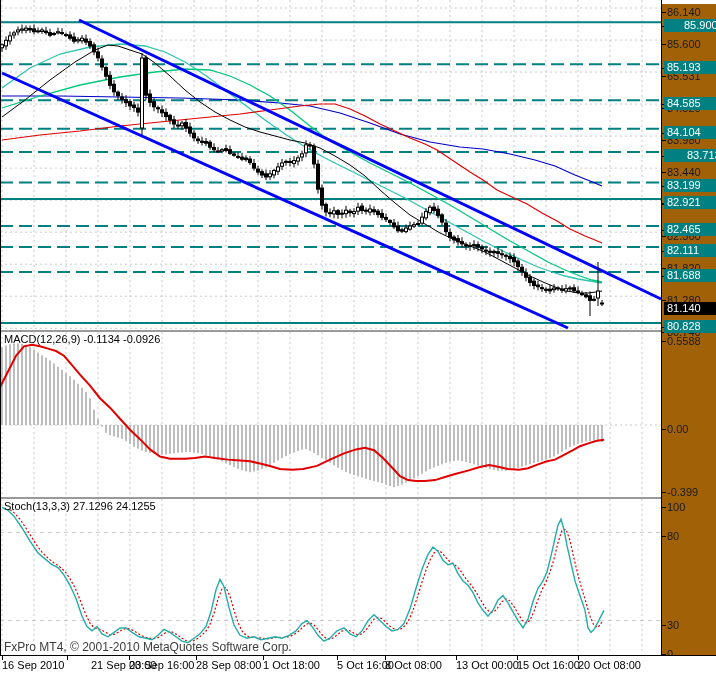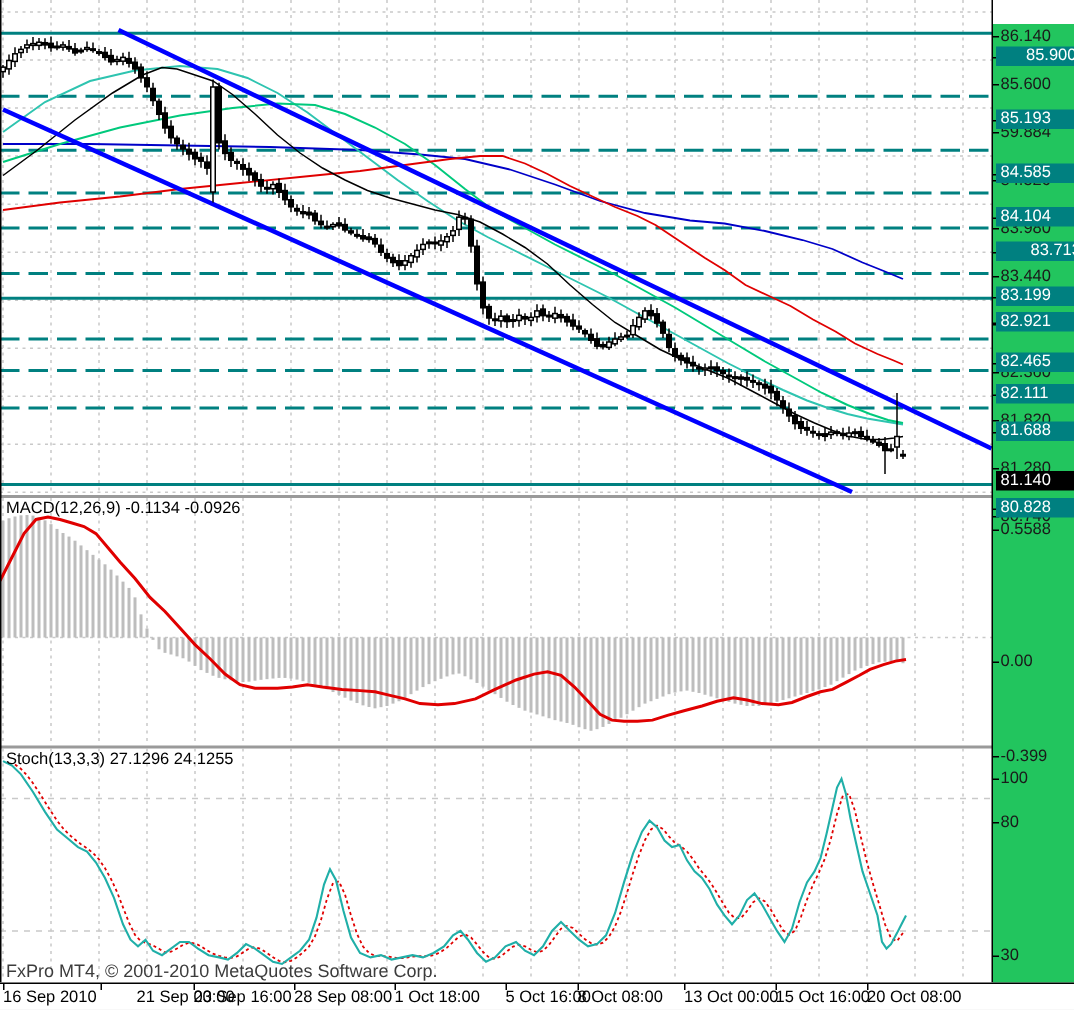--- a/index.html
+++ b/index.html
@@ -1,21 +1,21 @@
 <!DOCTYPE html>
 <html><head>
 <meta charset="utf-8">
 <style>
   html,body{margin:0;padding:0;background:#f0f0f0;}
   #chart{position:relative;width:716px;height:673px;background:#ffffff;overflow:hidden;
          font-family:"Liberation Sans","DejaVu Sans",sans-serif;}
   .title{position:absolute;left:4px;top:2px;font-size:12px;color:#000;white-space:pre;z-index:30;}
   .subtitle{position:absolute;left:4px;font-size:11px;color:#000;white-space:pre;z-index:30;}
   .watermark{position:absolute;left:4px;top:640px;font-size:12px;color:#3c3c3c;z-index:5;}
-  .axis-gutter{position:absolute;left:662px;top:16px;width:54px;height:655px;background:#22c55e;z-index:20;}
+  .axis-gutter{position:absolute;left:662px;top:4px;width:54px;height:655px;background:#a16207;z-index:20;}
   .plabel{position:absolute;left:5px;font-size:11px;color:#1a1a1a;white-space:nowrap;}
   .plabel-box{position:absolute;left:2px;width:50px;font-size:11px;color:#fff;background:#008080;
               padding:0 0 0 3px;height:13px;line-height:13px;white-space:nowrap;z-index:3;}
   .plabel-cur{background:#000;z-index:4;}
   .ptick{position:absolute;left:0;width:4px;height:1px;background:#000;}
   .time-axis{position:absolute;left:0;top:655px;width:716px;height:18px;background:#fff;
              border-top:1px solid #000;z-index:25;}
   .tlabel{position:absolute;top:3px;font-size:11px;color:#000;white-space:nowrap;}
   .ttick{position:absolute;top:0;width:1px;height:4px;background:#000;}
   .sep{position:absolute;left:0;width:662px;height:2px;background:#9a9a9a;z-index:15;}
@@ -592,21 +592,21 @@
     </svg>
 
   <div class="border-left"></div>
   <div class="border-right"></div>
 
   <div class="axis-gutter" id="price-axis">
       <div class="plabel" style="top: 2px;">86.140</div>
       <div class="ptick" style="top: 8px;"></div>
       <div class="plabel" style="top: 34px;">85.600</div>
       <div class="ptick" style="top: 40px;"></div>
-      <div class="plabel" style="top: 66px;">59.884</div>
+      <div class="plabel" style="top: 66px;">65.531</div>
       <div class="ptick" style="top: 72px;"></div>
       <div class="plabel" style="top: 98px;">84.520</div>
       <div class="ptick" style="top: 104px;"></div>
       <div class="plabel" style="top: 130px;">83.980</div>
       <div class="ptick" style="top: 136px;"></div>
       <div class="plabel" style="top: 162px;">83.440</div>
       <div class="ptick" style="top: 168px;"></div>
       <div class="plabel" style="top: 194px;">82.900</div>
       <div class="ptick" style="top: 200px;"></div>
       <div class="plabel" style="top: 226px;">82.360</div>

